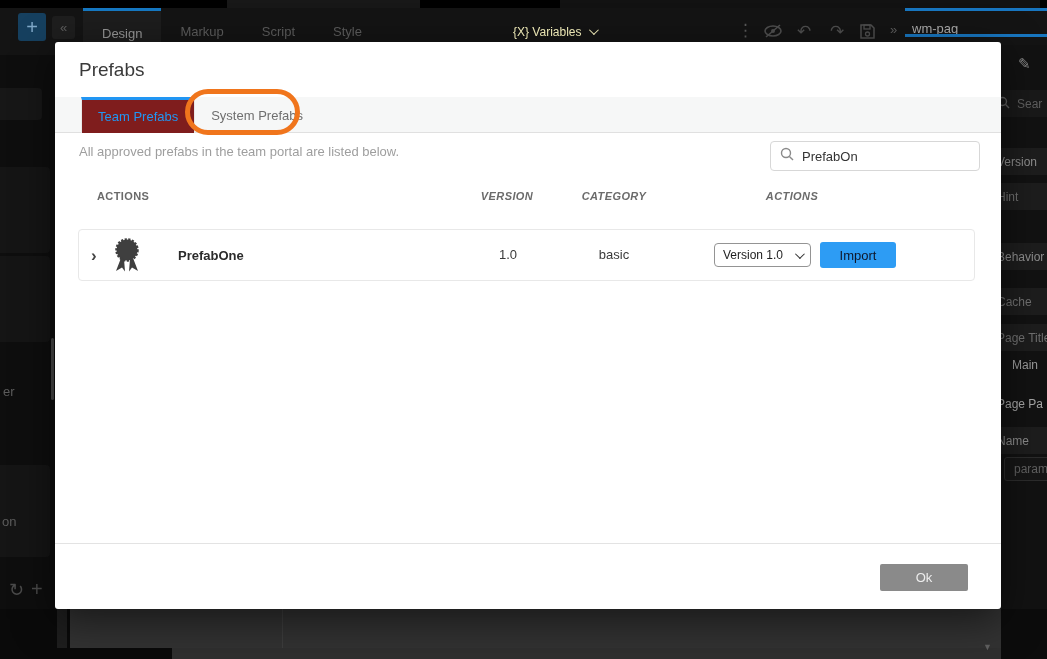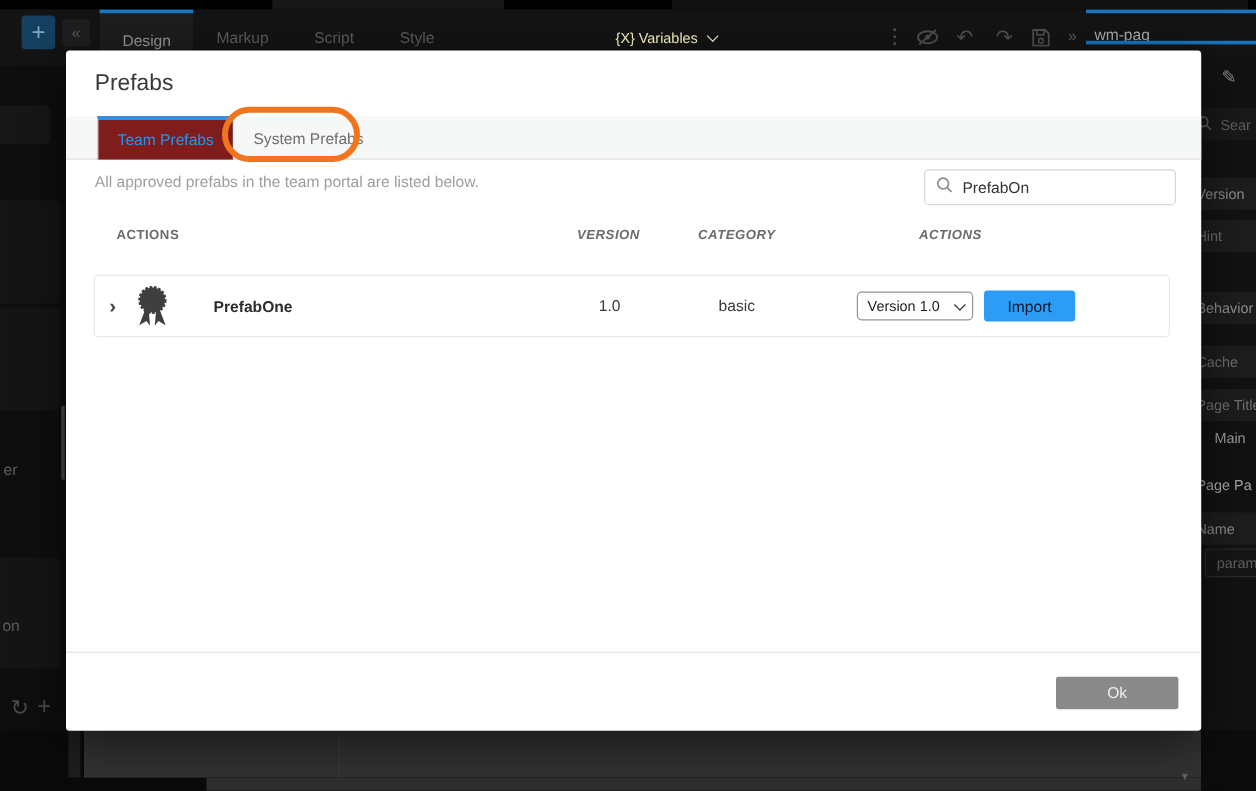--- a/index.html
+++ b/index.html
@@ -87,21 +87,21 @@
   .row-chev { left:12px; top:16px; font-size:17px; color:#444; font-weight:bold; }
   .row-icon { left:34px; top:8px; }
   .row-name { left:74px; top:18px; font-size:13px; font-weight:bold; color:#2b2b2b;margin-left:25px; }
   .row-val { top:17px; font-size:13px; color:#3a3a3a; transform:translateX(-50%); }
   .ver-select { left:635px; top:13px; width:97px; height:24px; border:1px solid #949494; border-radius:4px;
                 display:flex; align-items:center; justify-content:space-between; padding:0 8px;
                 font-size:12px; color:#1d1d1d; }
   .import-btn { left:741px; top:12px; width:76px; height:26px; background:#2d9cf4; color:#0f172a;
                 border:none; border-radius:3px; font-size:13px; font-family:"Liberation Sans", sans-serif; }
   .modal-footer { left:0; top:501px; width:946px; height:66px; border-top:1px solid #e3e3e3; }
-  .ok-btn { left:825px; top:20px; width:102px; height:27px; background:#8a8a8a; color:#ededed;
+  .ok-btn { left:825px; top:20px; width:88px; height:27px; background:#8a8a8a; color:#ededed;
             border:none; border-radius:2px; font-size:13px; font-family:"Liberation Sans", sans-serif; }
   .center-x { transform:translateX(-50%);font-style:italic; }
 </style>
 </head>
 <body>
 
 <div class="screen">
 
   <div class="abs topstrip">
     <div class="abs seg1"></div>

